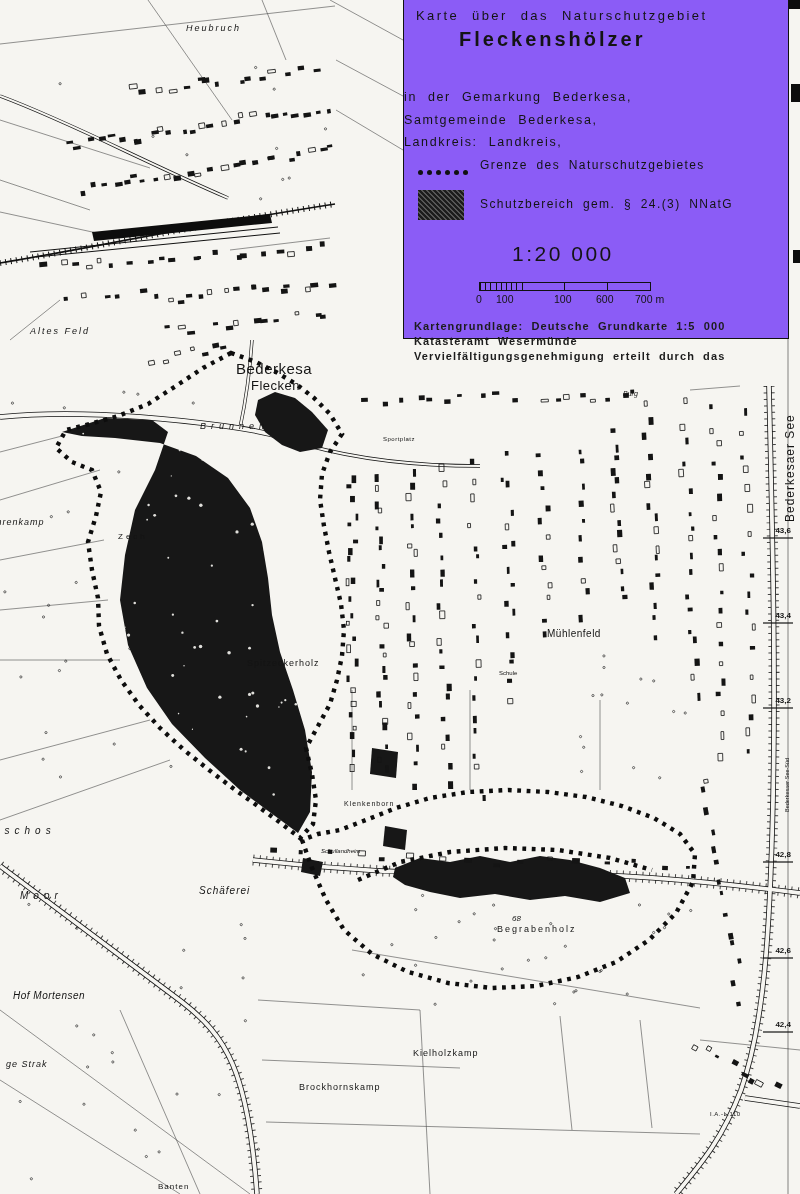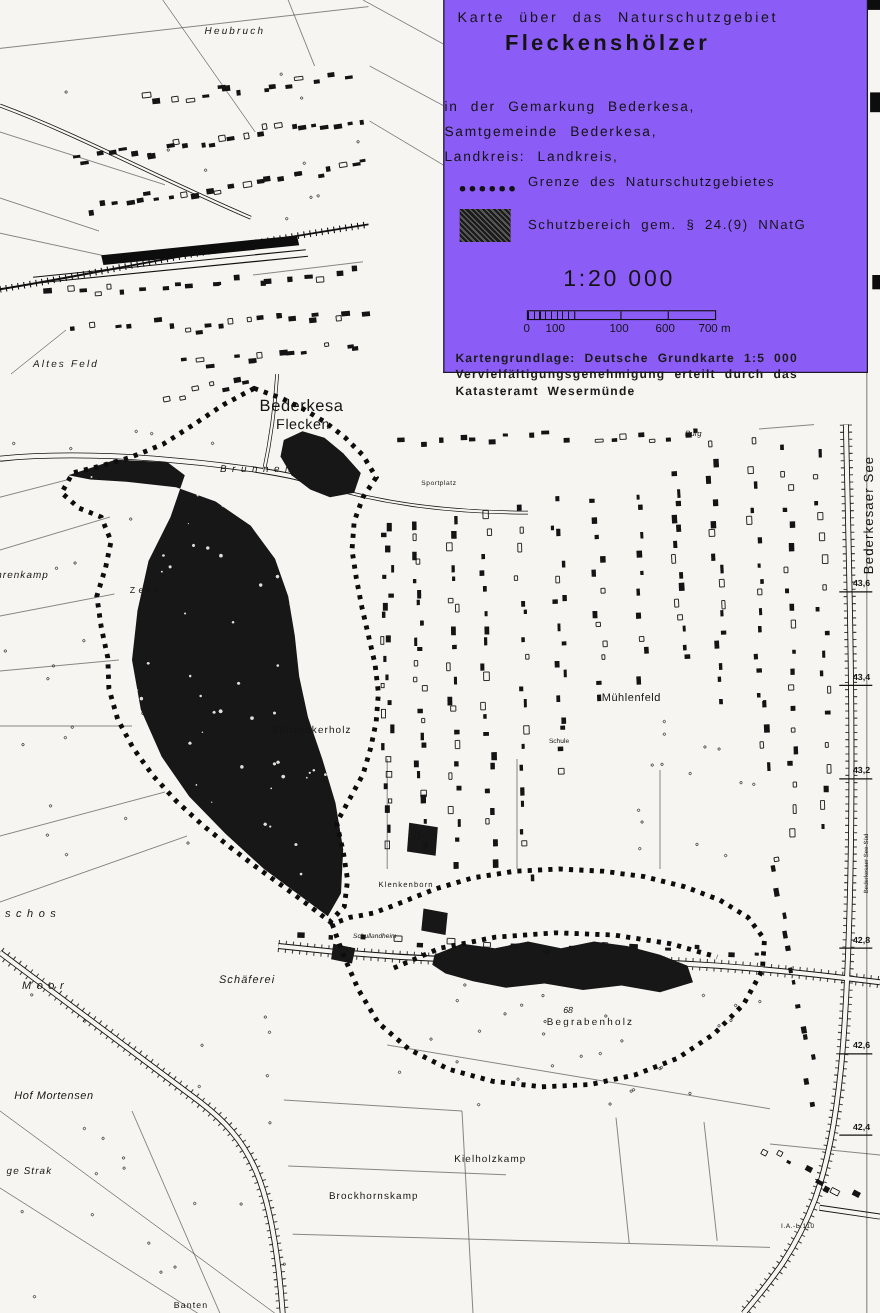--- a/index.html
+++ b/index.html
@@ -819,35 +819,35 @@
       <div>Samtgemeinde Bederkesa,</div>
       <div>Landkreis: Landkreis,</div>
     </div>
 
     <div class="abs lg-dots">
       <i></i><i></i><i></i><i></i><i></i><i></i>
     </div>
     <div class="abs lg-entry1">Grenze des Naturschutzgebietes</div>
 
     <div class="abs lg-swatch"></div>
-    <div class="abs lg-entry2">Schutzbereich gem. § 24.(9) NNatG</div>
+    <div class="abs lg-entry2">Schutzbereich gem. § 24.(3) NNatG</div>
 
     <div class="abs lg-ratio">1:20 000</div>
     <div class="abs lg-bar">
       <div class="sub"></div>
         <div class="t2"></div>
         <div class="t3"></div>
     </div>
     <div class="abs lg-ticklabels">
       <span style="left:2px">0</span>
       <span style="left:22px">100</span>
       <span style="left:80px">100</span>
       <span style="left:122px">600</span>
       <span style="left:161px">700 m</span>
     </div>
 
     <div class="abs lg-attr">
       <div>Kartengrundlage: Deutsche Grundkarte 1:5 000</div>
+      <div>Katasteramt Wesermünde</div>
       <div>Vervielfältigungsgenehmigung erteilt durch das</div>
-      <div>Katasteramt Wesermünde</div>
     </div>
   </div>
 </div>
 
 </body></html>

